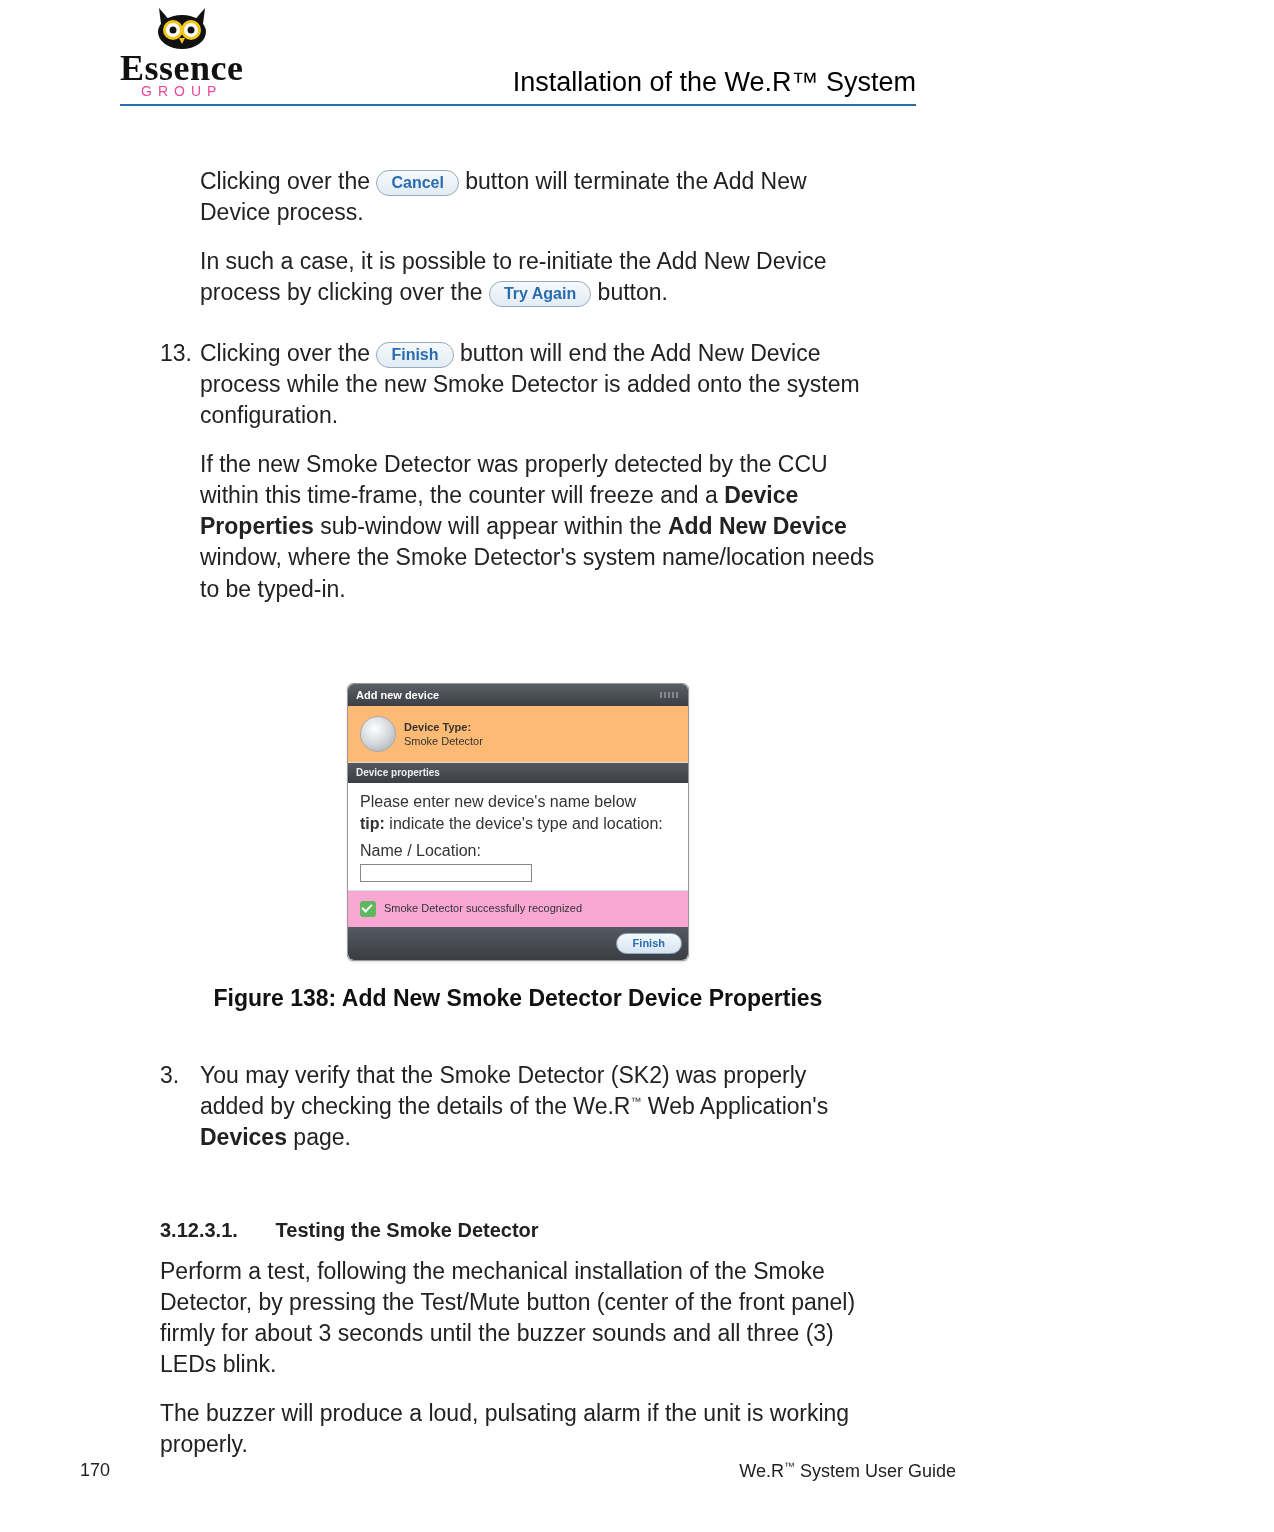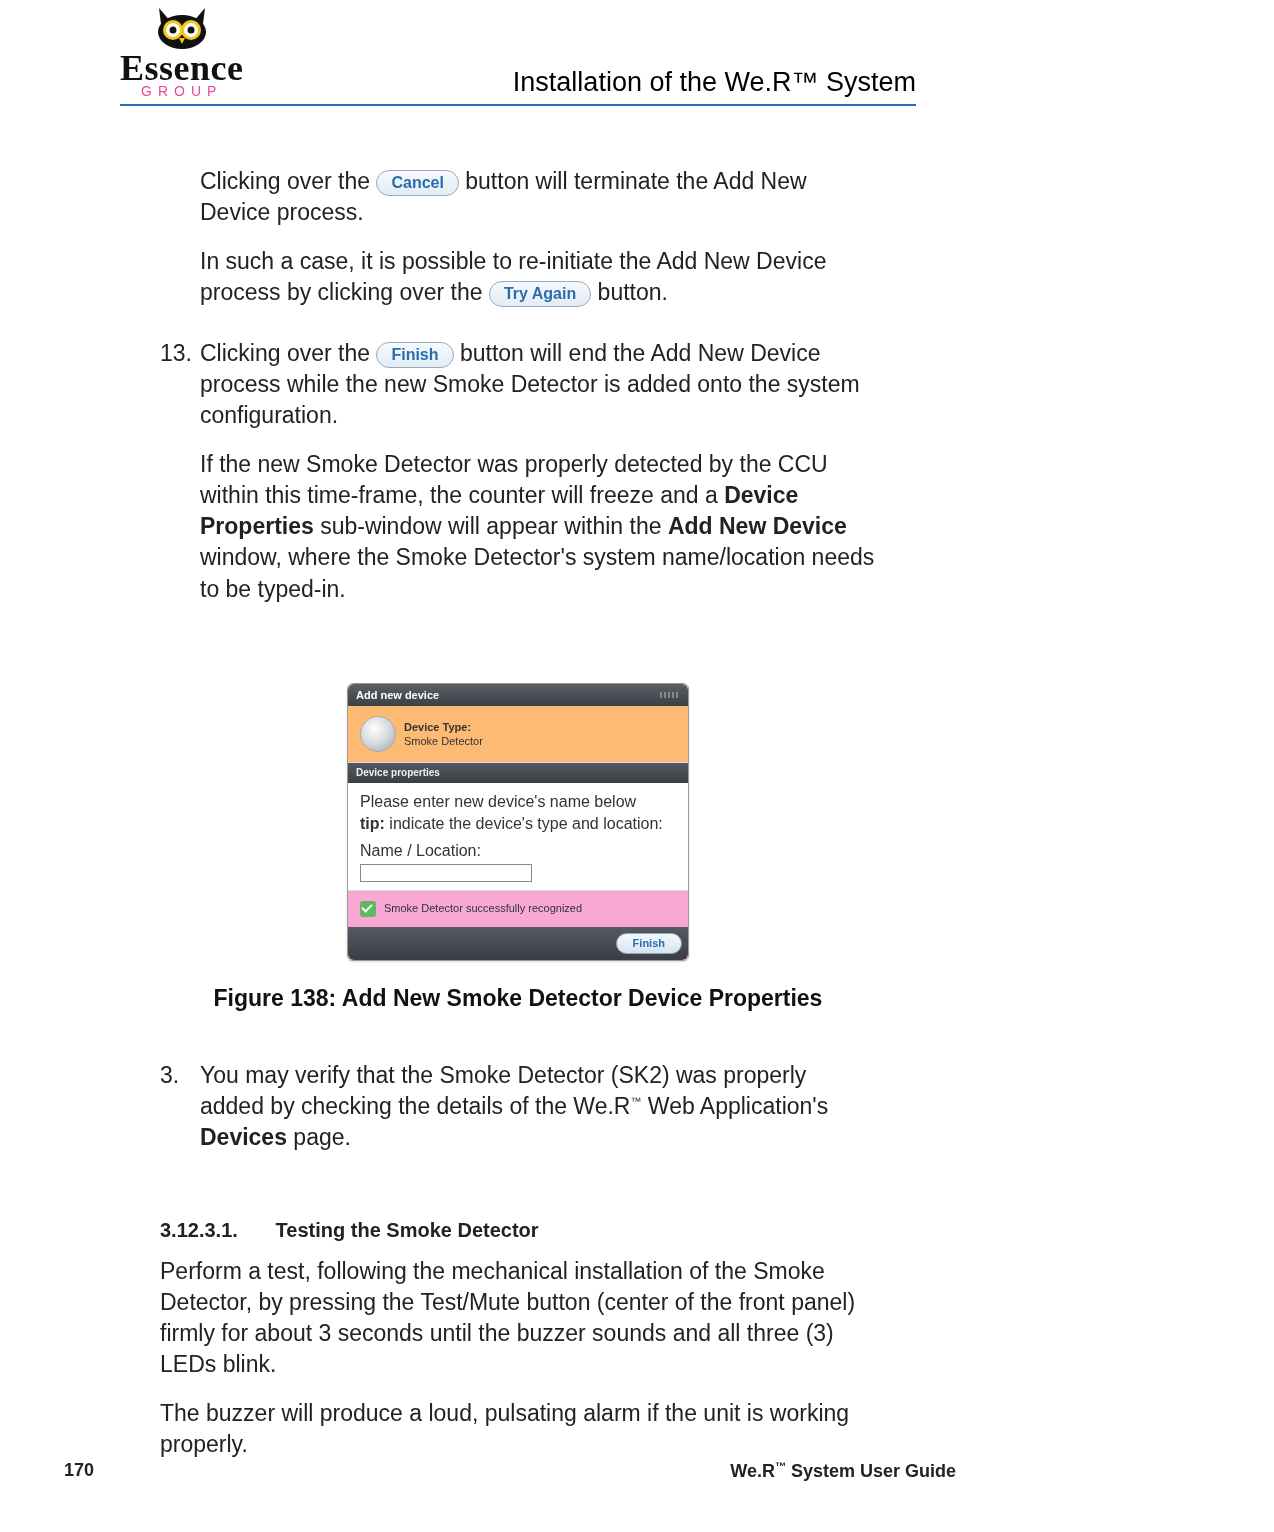--- a/index.html
+++ b/index.html
@@ -29,21 +29,21 @@
   .form-area .lbl{font-size:16px;color:#333;}
   .name-input{width:170px;height:16px;border:1px solid #888;margin-top:2px;background:#fff;}
   .success-row{display:flex;gap:8px;padding:10px 12px;border-top:1px solid #ddd;background:#f9a8d4;}
   .check{width:16px;height:16px;border-radius:3px;background:#5fb85f;position:relative;}
   .check:after{content:"";position:absolute;left:4px;top:1px;width:4px;height:8px;border:solid #fff;border-width:0 2px 2px 0;transform:rotate(45deg);}
   .mockup-footer{background:linear-gradient(#555961,#3a3d43);border-radius:0 0 6px 6px;padding:6px;text-align:right;}
   .mockup-footer .finish{display:inline-block;background:linear-gradient(#f4f9fe,#d6e4f0);border:1px solid #8fa9c0;border-radius:12px;color:#2a6cb0;font-weight:bold;font-size:11px;padding:2px 16px;}
   .figure-caption{margin-top:22px;font-weight:bold;font-size:23px;color:#111;text-align:center;}
   .sub-heading{font-weight:bold;font-size:20px;margin:46px 0 12px 0;}
   .sub-heading .hnum{display:inline-block;width:110px;}
-  .footer{position:absolute;left:64px;right:80px;bottom:50px;display:flex;justify-content:space-between;font-size:18px;color:#222;font-weight:bold;}
+  .footer{position:absolute;left:80px;right:80px;bottom:50px;display:flex;justify-content:space-between;font-size:18px;color:#222;}
   .tm{font-size:11px;vertical-align:super;}
 </style>
 </head>
 <body>
 
 <div class="page">
   <div class="header-row">
     <div class="logo">
       <span class="logo-owl">
         <svg width="70" height="46" viewBox="0 0 70 46">

